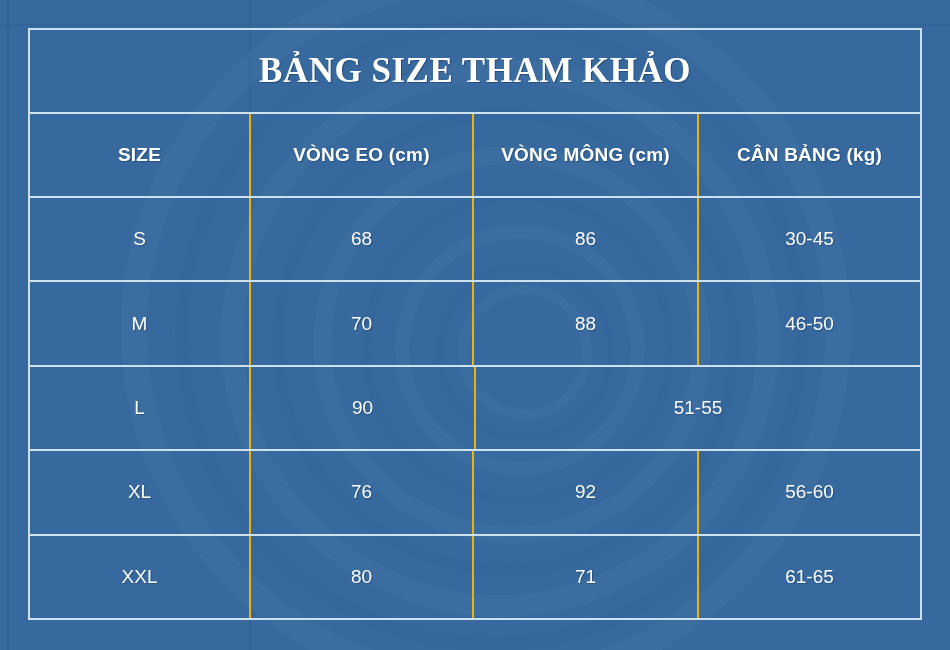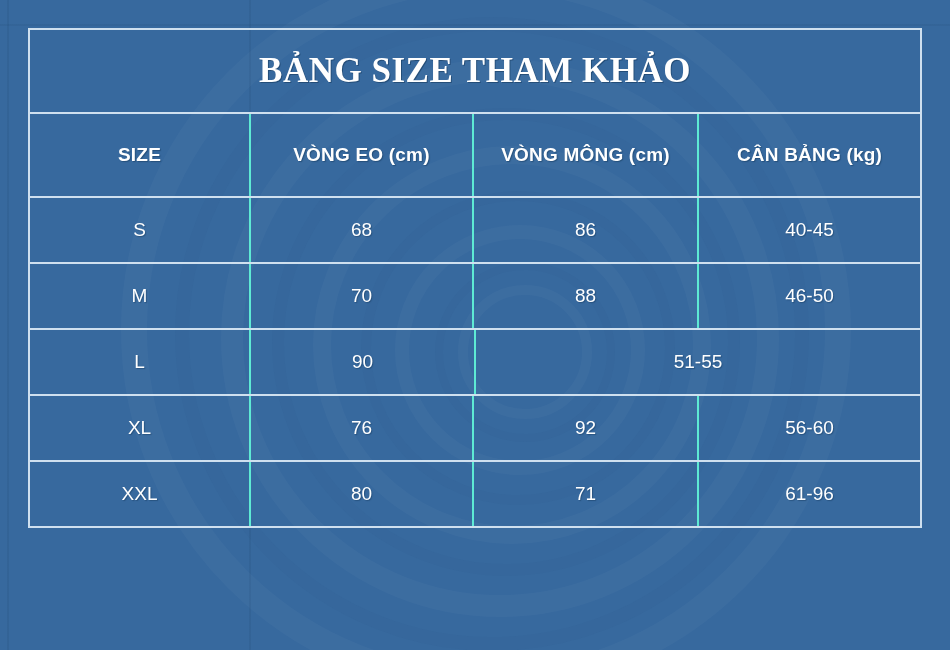--- a/index.html
+++ b/index.html
@@ -44,21 +44,21 @@
     width: 950px; height: 650px;
     opacity: .55;
   }
 
   
   #sizechart {
     position: absolute;
     left: 28px;
     top: 28px;
     width: 894px;
-    height: 500px;
+    height: 592px;
     border: 2px solid #cfe0ef;
     box-sizing: border-box;
     display: flex;
     flex-direction: column;
   }
 
   .title-row {
     height: 82px;
     flex: 0 0 82px;
     border-bottom: 2px solid #cfe0ef;
@@ -92,21 +92,21 @@
     display: flex;
     border-bottom: 2px solid #cfe0ef;
   }
   .data-row:last-child { border-bottom: none; }
 
   .cell {
     box-sizing: border-box;
     display: flex;
     align-items: center;
     justify-content: center;
-    border-right: 2px solid #5eead4;
+    border-right: 2px solid #eab308;
     color: #ffffff;
     text-align: center;
   }
   .cell:last-child { border-right: none; }
 
   .c0 { flex: 0 0 221px; }
   .c1 { flex: 0 0 223px; }
   .c2 { flex: 0 0 225px; }
   .c3 { flex: 1 1 auto; }
 
@@ -156,21 +156,21 @@
     <div class="cell c2">VÒNG MÔNG (cm)</div>
     <div class="cell c3">CÂN BẢNG (kg)</div>
   </div>
 
   <div class="body-rows">
 
     <div class="data-row">
       <div class="cell c0">S</div>
       <div class="cell c1">68</div>
       <div class="cell c2">86</div>
-      <div class="cell c3">40-45</div>
+      <div class="cell c3">30-45</div>
     </div>
 
     <div class="data-row">
       <div class="cell c0">M</div>
       <div class="cell c1">70</div>
       <div class="cell c2">88</div>
       <div class="cell c3">46-50</div>
     </div>
 
     <div class="data-row">
@@ -183,17 +183,17 @@
       <div class="cell c0">XL</div>
       <div class="cell c1">76</div>
       <div class="cell c2">92</div>
       <div class="cell c3">56-60</div>
     </div>
 
     <div class="data-row">
       <div class="cell c0">XXL</div>
       <div class="cell c1">80</div>
       <div class="cell c2">71</div>
-      <div class="cell c3">61-96</div>
+      <div class="cell c3">61-65</div>
     </div>
 
   </div>
 </div>
 
 </body></html>

